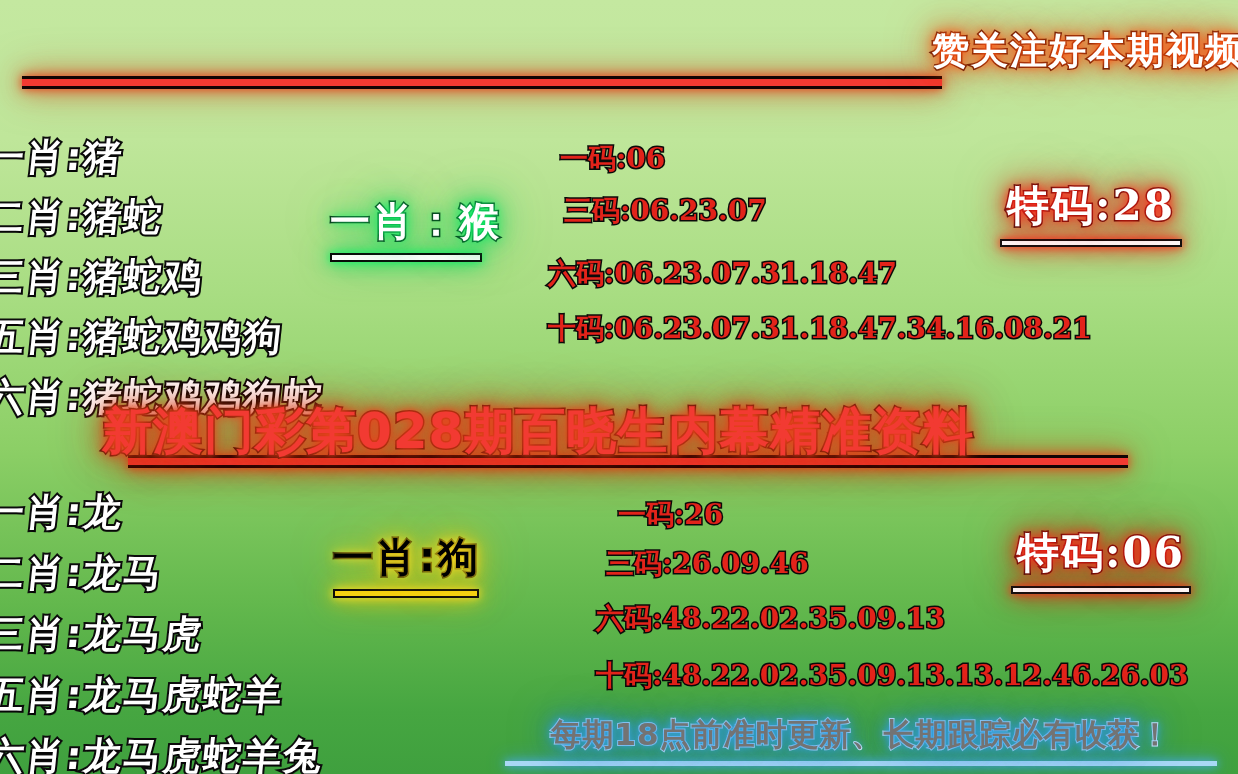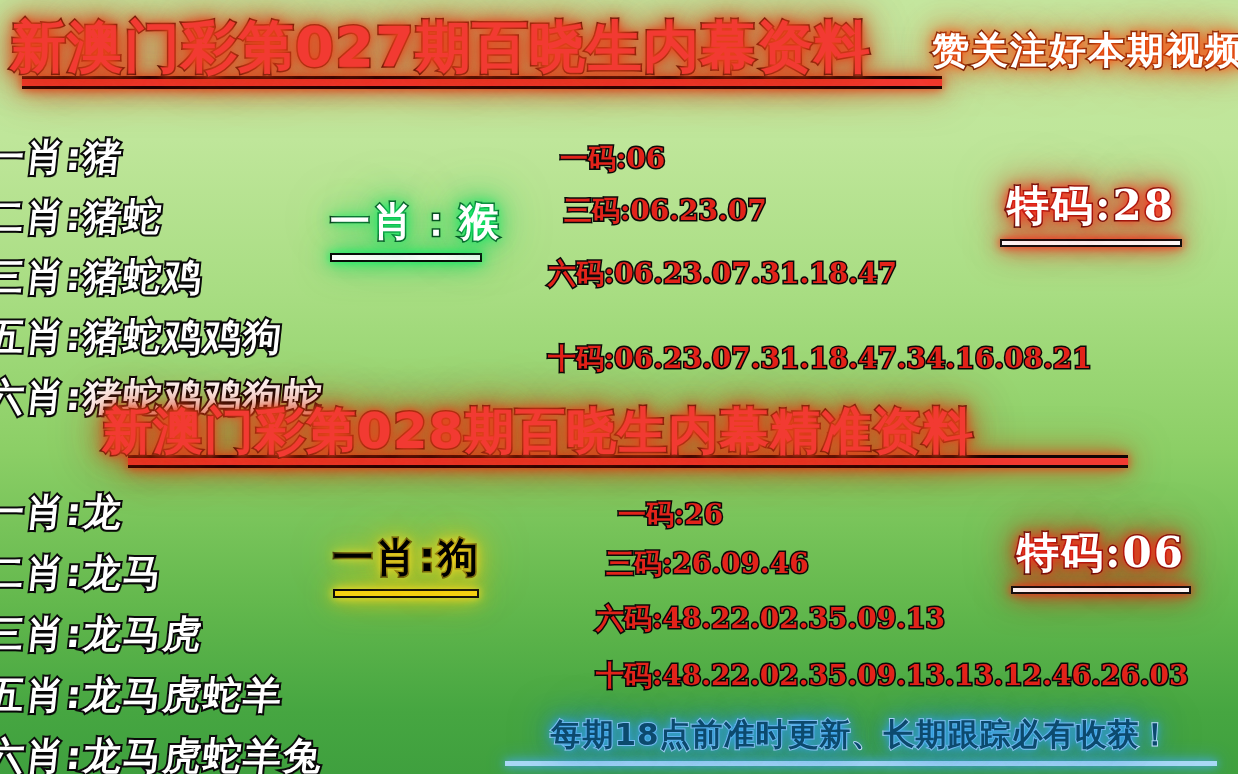--- a/index.html
+++ b/index.html
@@ -87,21 +87,21 @@
     position:absolute;
     font-size:28px; font-weight:bold; color:#e2231a;
     white-space:nowrap; letter-spacing:0px;
     font-family:"DejaVu Serif","Liberation Serif",serif;
     -webkit-text-stroke:3px #0a0a0a;
     paint-order:stroke fill;
   }
   #c1a { left:560px; top:140px; }
   #c1b { left:548px; top:192px;margin-left:16px; }
   #c1c { left:548px; top:255px;text-align:center; }
-  #c1d { left:548px; top:310px;margin-top:30px; }
+  #c1d { left:548px; top:310px; }
 
   #c2a { left:618px; top:496px; }
   #c2b { left:606px; top:545px;text-align:center; }
   #c2c { left:596px; top:600px; }
   #c2d { left:596px; top:657px; }
 
   
   .special { position:absolute; text-align:center; }
   .special .sc-text {
     font-size:42px; font-weight:bold; color:#ffffff; white-space:nowrap; letter-spacing:2px;
@@ -114,38 +114,35 @@
     box-shadow:0 0 9px #ff2a1e,0 0 20px #f01d10,0 0 36px rgba(220,20,5,.7);
   }
   #sp1 { left:1000px; top:178px; }
   #sp1 .sc-rule { width:182px; }
   #sp2 { left:1011px; top:525px; }
   #sp2 .sc-rule { width:180px; }
 
   
   #footer { position:absolute; left:505px; top:714px; text-align:center; }
   #footer .ft-text {
-    font-size:31px; font-weight:bold; color:#0c4a6e; white-space:nowrap; letter-spacing:1px;
+    font-size:31px; font-weight:bold; color:#737373; white-space:nowrap; letter-spacing:1px;
     font-family:"DejaVu Sans","Liberation Sans",sans-serif;
     -webkit-text-stroke:2px #ffffff; paint-order:stroke fill;
     text-shadow:0 0 7px #3aa8f0,0 0 15px #2e95e8,0 0 28px #1f7fd6,0 0 44px rgba(25,120,210,.55);
   }
   #footer .ft-rule {
     height:5px; width:712px; margin-top:5px; background:#a9d8f5;
     box-shadow:0 0 8px #4fb0f2,0 0 18px #2e95e8;
   }
 </style>
 </head>
 <body>
 
 <div class="stage">
 
-  <div class="headline" id="title1">
-    <span class="inner">新澳门彩第027期百晓生内幕资料</span>
-  </div>
   <div class="hl-rule" id="rule1"></div>
 
   <div id="promo">赞关注好本期视频</div>
 
   <div class="zodiac-list" id="zlist1">
     <div class="zodiac-line">一肖:猪</div>
     <div class="zodiac-line">二肖:猪蛇</div>
     <div class="zodiac-line">三肖:猪蛇鸡</div>
     <div class="zodiac-line">五肖:猪蛇鸡鸡狗</div>
     <div class="zodiac-line">六肖:猪蛇鸡鸡狗蛇</div>

